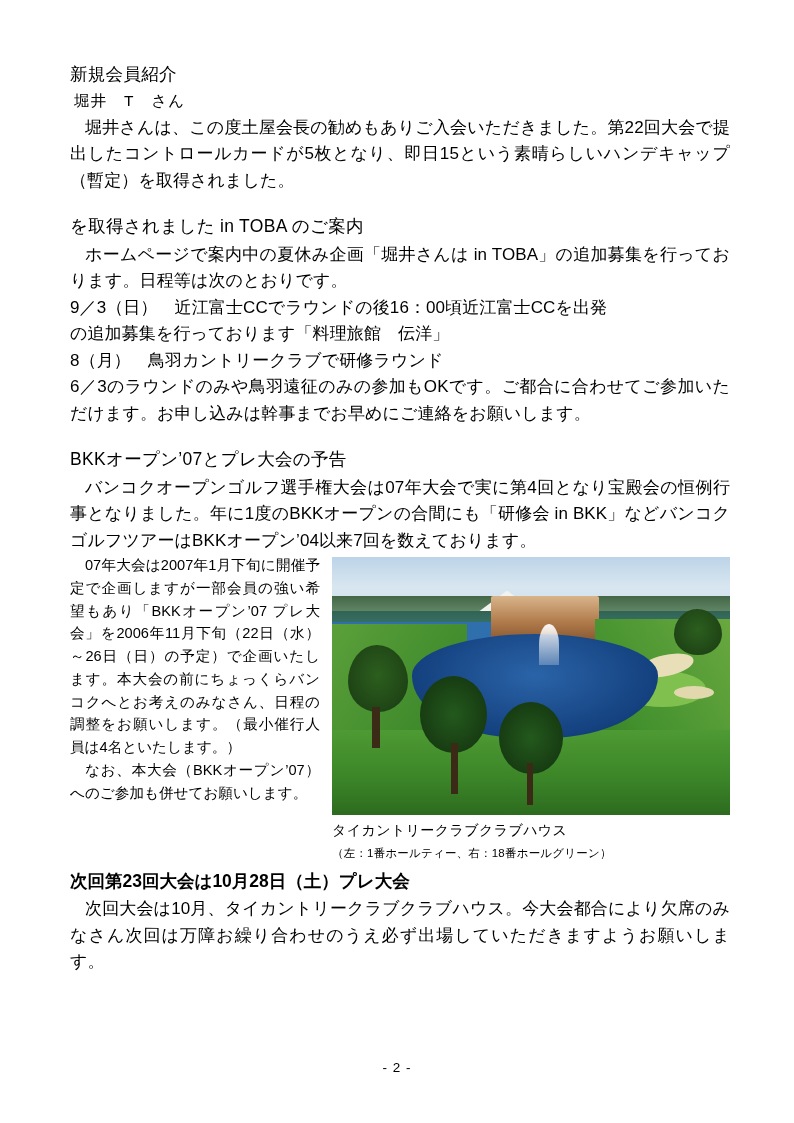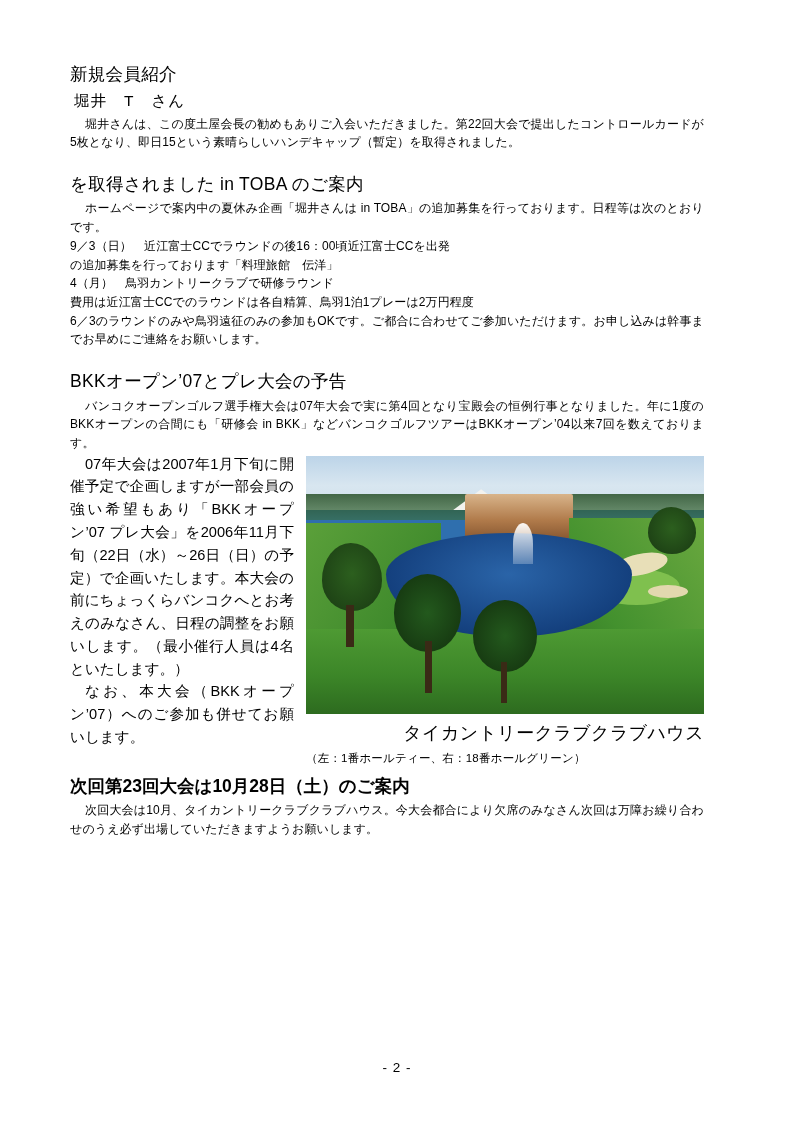--- a/index.html
+++ b/index.html
@@ -13,37 +13,37 @@
     font-family: "Liberation Sans", "DejaVu Sans", sans-serif;
     color: #000000;
     position: relative;
     overflow: hidden;
   }
   .page {
     position: relative;
     width: 794px;
     height: 1123px;
     box-sizing: border-box;
-    padding: 62px 90px 40px 70px;
+    padding: 62px 64px 40px 70px;
   }
   .heading {
     font-size: 17.5px;
     font-weight: normal;
     letter-spacing: 0.3px;
     margin: 0 0 2px 0;
     line-height: 1.45;
   }
   .subheading {
     font-size: 15.5px;
     margin: 0 0 2px 4px;
     line-height: 1.5;
     letter-spacing: 1.2px;
   }
   p.body {
-    font-size: 12px;
+    font-size: 17px;
     line-height: 1.56;
     margin: 0;
     text-align: justify;
     text-justify: inter-ideograph;
     letter-spacing: 0.1px;
   }
   .indent1 { text-indent: 15px; }
   .indent2 { margin-left: 30px; text-indent: 0; }
   .indent3 { margin-left: 120px; text-indent: 0; }
   .indent4 { margin-left: 45px; text-indent: 0; }
@@ -131,22 +131,22 @@
   .trunk {
     position: absolute;
     background: #3a2a16;
   }
   .palm {
     position: absolute;
     background: radial-gradient(ellipse at 50% 50%, #23591d 0%, #14340f 90%);
     border-radius: 50%;
   }
   .photo-caption {
-    text-align: right;
-    font-size: 18px;
+    text-align: left;
+    font-size: 14px;
     margin-top: 7px;
     letter-spacing: 0.4px;
   }
   .photo-subcaption {
     font-size: 11.5px;
     margin-top: 6px;
     letter-spacing: 0.2px;
   }
   .bkk-left-col p {
     font-size: 14.6px;
@@ -181,22 +181,21 @@
     <p class="body indent1">堀井さんは、この度土屋会長の勧めもありご入会いただきました。第22回大会で提出したコントロールカードが5枚となり、即日15という素晴らしいハンデキャップ（暫定）を取得されました。</p>
   </div>
 
   <div class="gap-lg"></div>
 
   <div class="sec">
     <h2 class="heading">を取得されました in TOBA のご案内</h2>
     <p class="body indent1">ホームページで案内中の夏休み企画「堀井さんは in TOBA」の追加募集を行っております。日程等は次のとおりです。</p>
     <p class="body indent2">9／3（日）　近江富士CCでラウンドの後16：00頃近江富士CCを出発</p>
     <p class="body indent3">の追加募集を行っております「料理旅館　伝洋」</p>
-    <p class="body indent4">4（月）　鳥羽カントリークラブで研修ラウンド</p>
-    <p class="body indent5">費用は近江富士CCでのラウンドは各自精算、鳥羽1泊1プレーは2万円程度</p>
+    <p class="body indent4">8（月）　鳥羽カントリークラブで研修ラウンド</p>
     <p class="body indent5">6／3のラウンドのみや鳥羽遠征のみの参加もOKです。ご都合に合わせてご参加いただけます。お申し込みは幹事までお早めにご連絡をお願いします。</p>
   </div>
 
   <div class="gap-lg"></div>
 
   <div class="sec bkk-block clearfix">
     <h2 class="heading">BKKオープン’07とプレ大会の予告</h2>
     <p class="body indent1">バンコクオープンゴルフ選手権大会は07年大会で実に第4回となり宝殿会の恒例行事となりました。年に1度のBKKオープンの合間にも「研修会 in BKK」などバンコクゴルフツアーはBKKオープン’04以来7回を数えております。</p>
 
     <div class="photo-wrap">
@@ -227,18 +226,18 @@
 
     <div class="bkk-left-col">
       <p class="indent1">07年大会は2007年1月下旬に開催予定で企画しますが一部会員の強い希望もあり「BKKオープン’07 プレ大会」を2006年11月下旬（22日（水）～26日（日）の予定）で企画いたします。本大会の前にちょっくらバンコクへとお考えのみなさん、日程の調整をお願いします。（最小催行人員は4名といたします。）</p>
       <p class="indent1">なお、本大会（BKKオープン’07）へのご参加も併せてお願いします。</p>
     </div>
   </div>
 
   <div class="gap-sm"></div>
 
   <div class="sec">
-    <h2 class="final-heading">次回第23回大会は10月28日（土）のご案内</h2>
+    <h2 class="final-heading">次回第23回大会は10月28日（土）プレ大会</h2>
     <p class="body indent1">次回大会は10月、タイカントリークラブクラブハウス。今大会都合により欠席のみなさん次回は万障お繰り合わせのうえ必ず出場していただきますようお願いします。</p>
   </div>
 
   <div class="pagenum">- 2 -</div>
 </div>
 
 </body></html>

